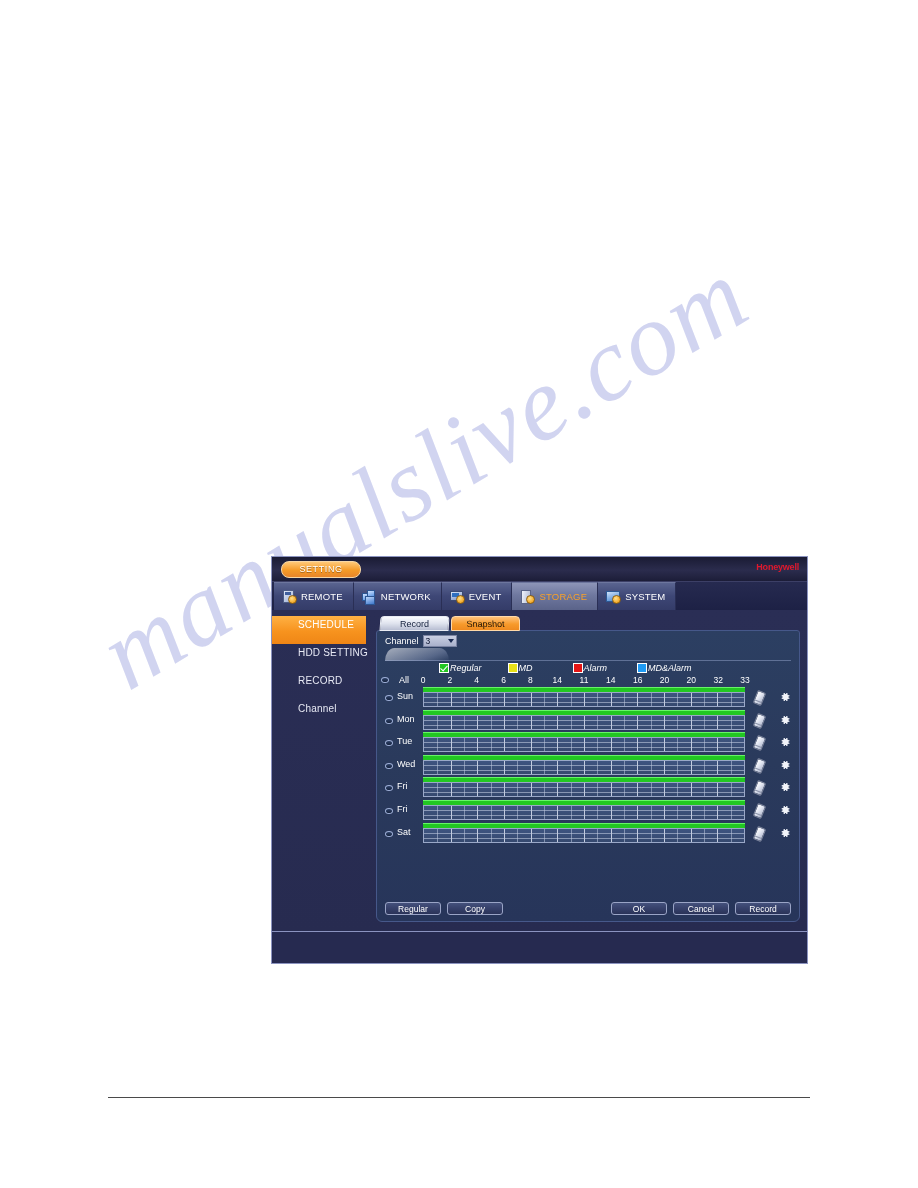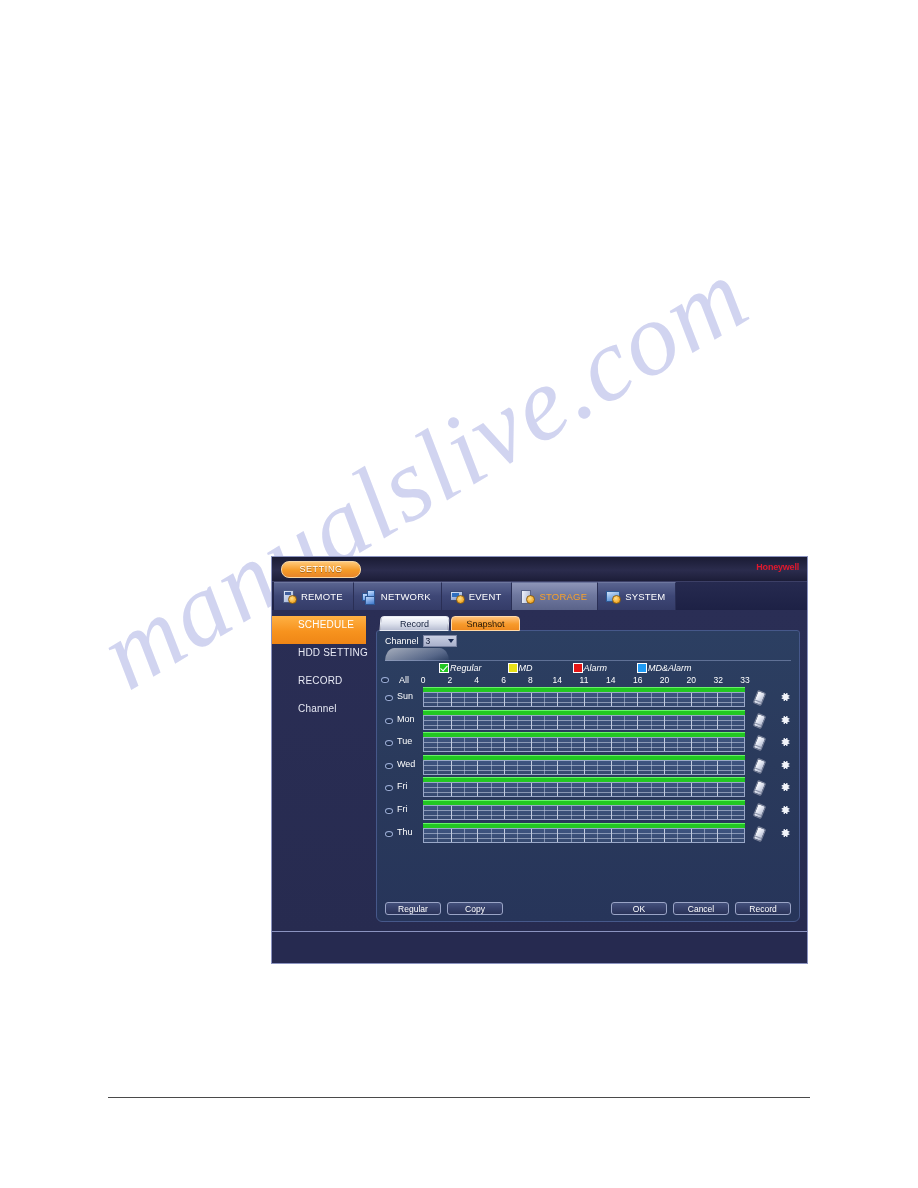--- a/index.html
+++ b/index.html
@@ -855,21 +855,21 @@
             <div class="row-tools">
               <span class="eraser-icon"></span>
               <span class="gear-icon"><svg viewBox="0 0 24 24" width="12" height="12">
                   <path fill="#f2f4fa" d="M12 8.2a3.8 3.8 0 100 7.6 3.8 3.8 0 000-7.6zm0 5.8a2 2 0 110-4 2 2 0 010 4z"></path>
                   <path fill="#f2f4fa" d="M20.6 13.3l-1.7-.4a7 7 0 000-1.8l1.7-.4a.6.6 0 00.4-.7l-.5-1.8a.6.6 0 00-.7-.4l-1.7.5a7 7 0 00-1.3-1.3l.5-1.7a.6.6 0 00-.4-.7l-1.8-.5a.6.6 0 00-.7.4l-.4 1.7a7 7 0 00-1.8 0l-.4-1.7a.6.6 0 00-.7-.4l-1.8.5a.6.6 0 00-.4.7l.5 1.7a7 7 0 00-1.3 1.3l-1.7-.5a.6.6 0 00-.7.4l-.5 1.8a.6.6 0 00.4.7l1.7.4a7 7 0 000 1.8l-1.7.4a.6.6 0 00-.4.7l.5 1.8a.6.6 0 00.7.4l1.7-.5a7 7 0 001.3 1.3l-.5 1.7a.6.6 0 00.4.7l1.8.5a.6.6 0 00.7-.4l.4-1.7a7 7 0 001.8 0l.4 1.7a.6.6 0 00.7.4l1.8-.5a.6.6 0 00.4-.7l-.5-1.7a7 7 0 001.3-1.3l1.7.5a.6.6 0 00.7-.4l.5-1.8a.6.6 0 00-.4-.7z"></path>
                 </svg></span>
             </div>
           </div>
           <div class="sched-row">
             <span class="knob row-radio"></span>
-            <span class="row-label">Thu</span>
+            <span class="row-label">Sat</span>
             <div class="bar-wrap">
               <div class="bar-active" style="left:0%;width:100%;background:#22c722"></div>
               <div class="bar-grid">
                 <div class="vmin" style="left:4.166666666666666%"></div>
                 <div class="vmaj" style="left:8.333333333333332%"></div>
                 <div class="vmin" style="left:12.5%"></div>
                 <div class="vmaj" style="left:16.666666666666664%"></div>
                 <div class="vmin" style="left:20.833333333333336%"></div>
                 <div class="vmaj" style="left:25%"></div>
                 <div class="vmin" style="left:29.166666666666668%"></div>

